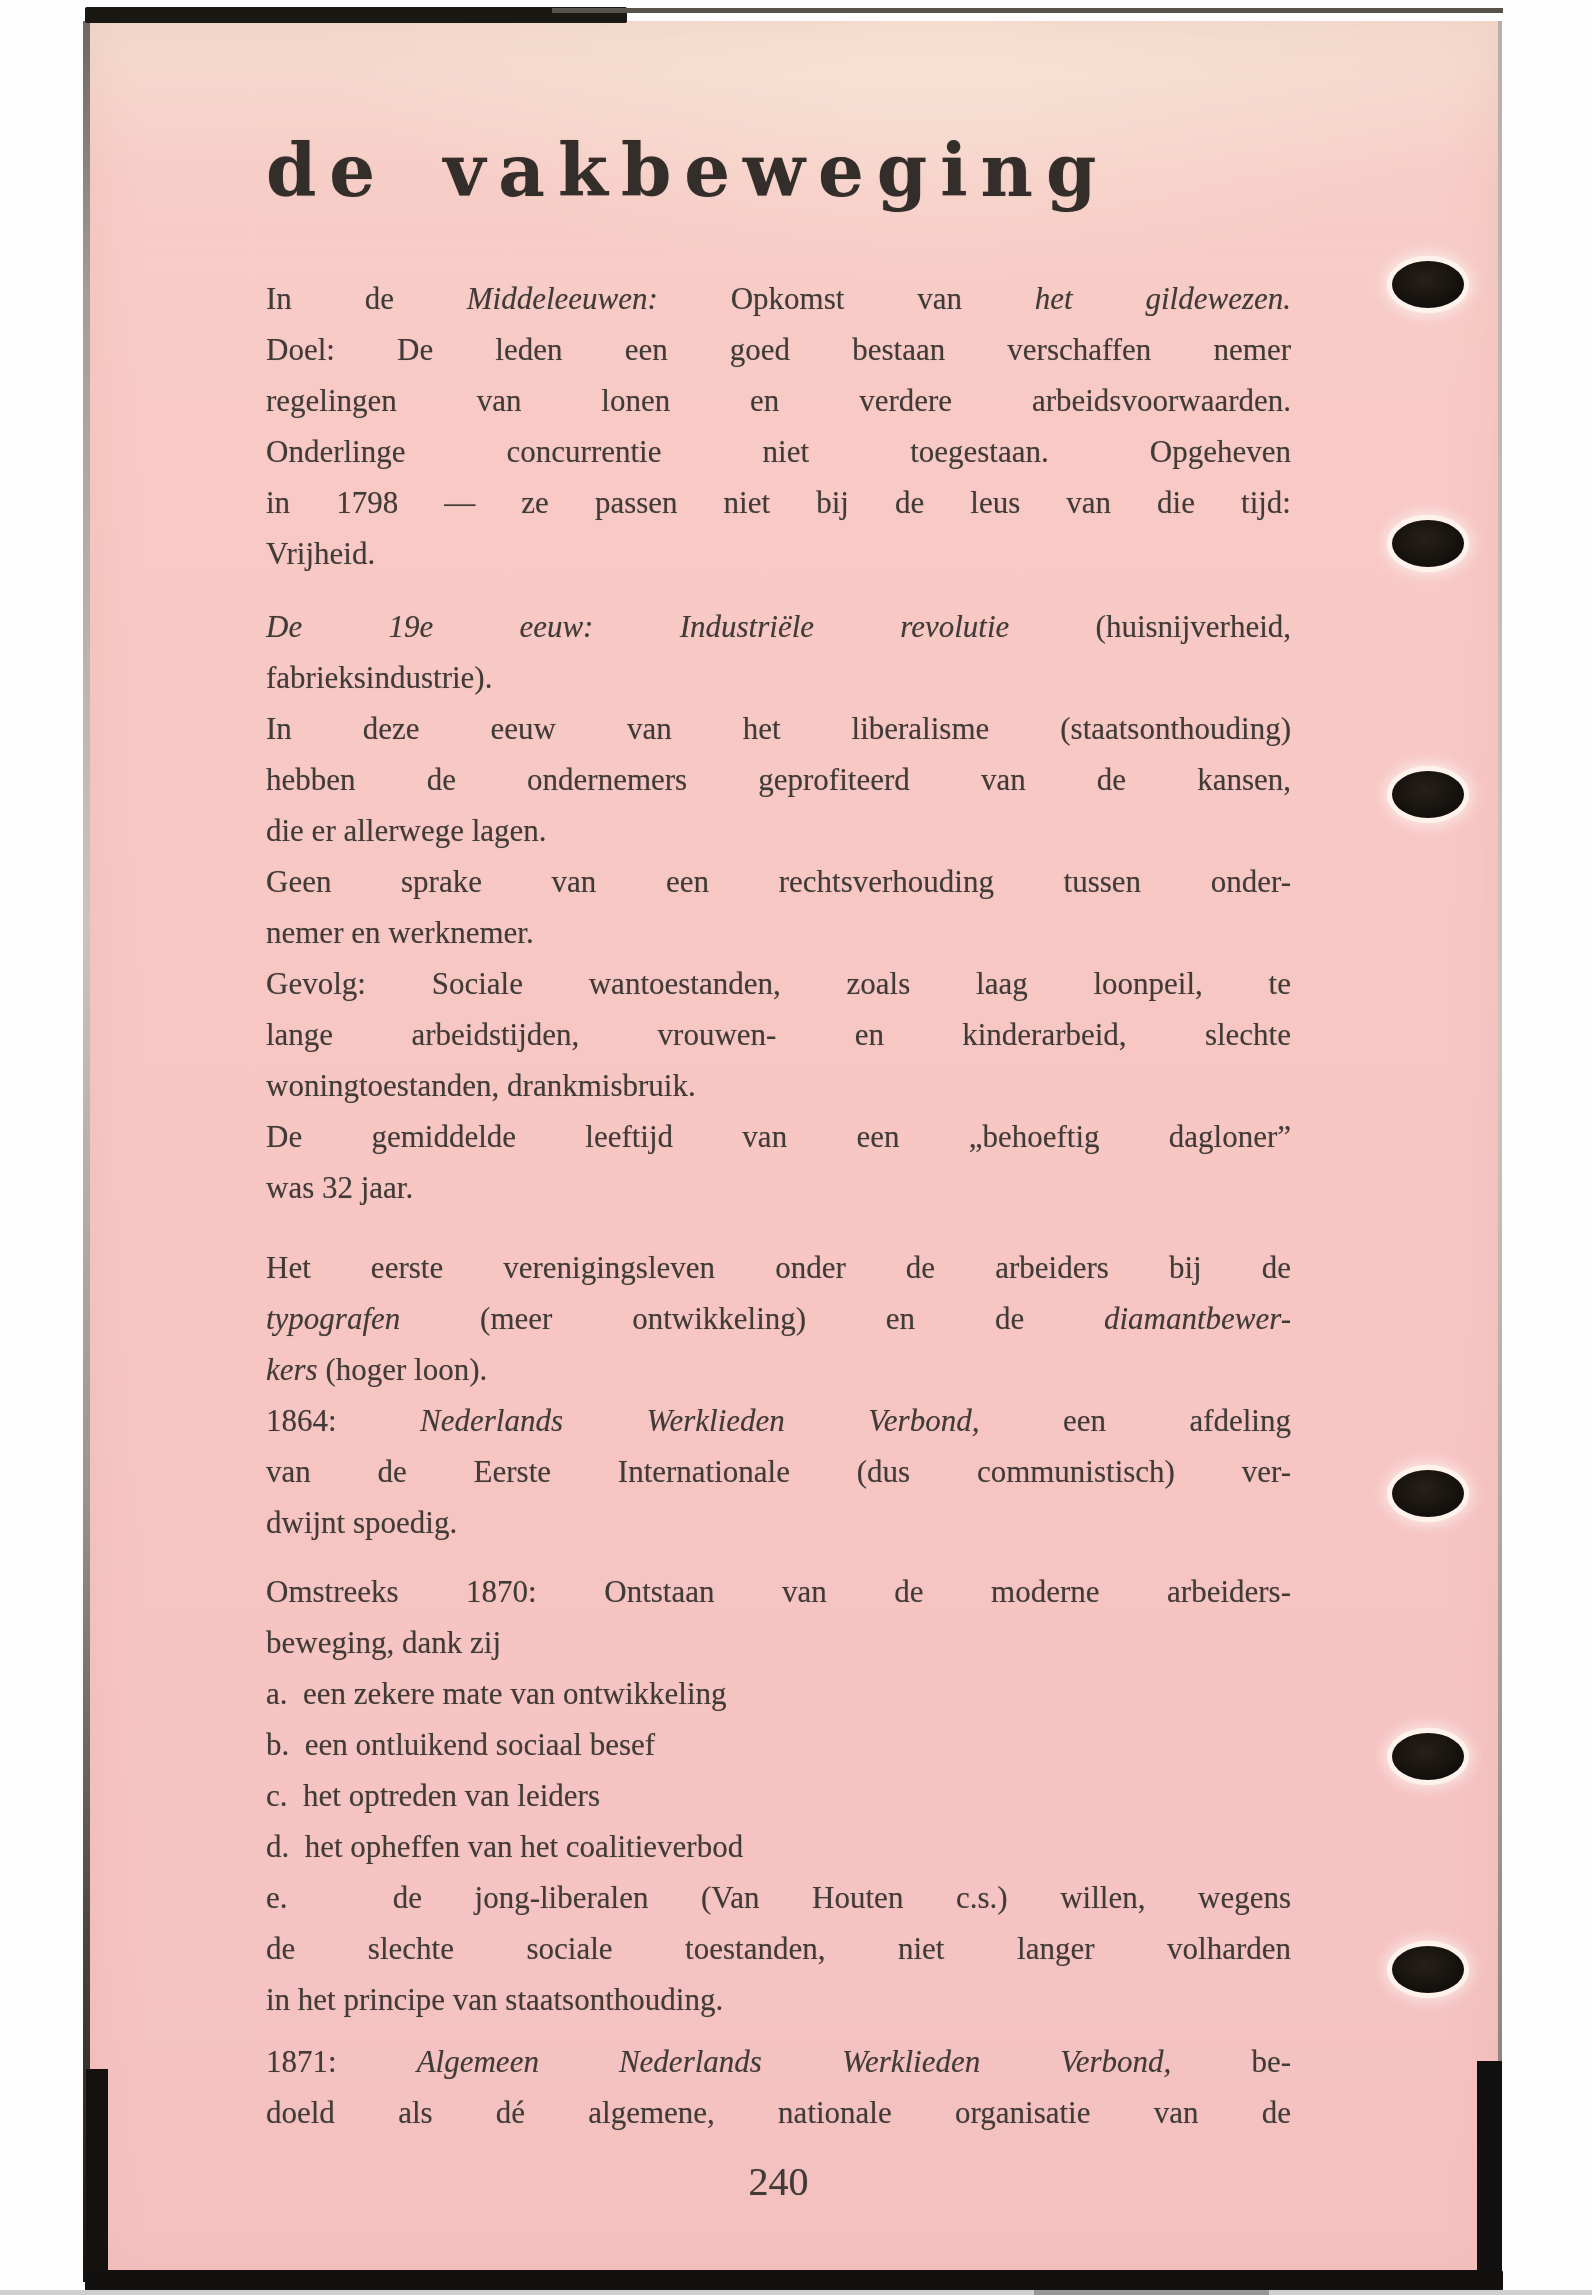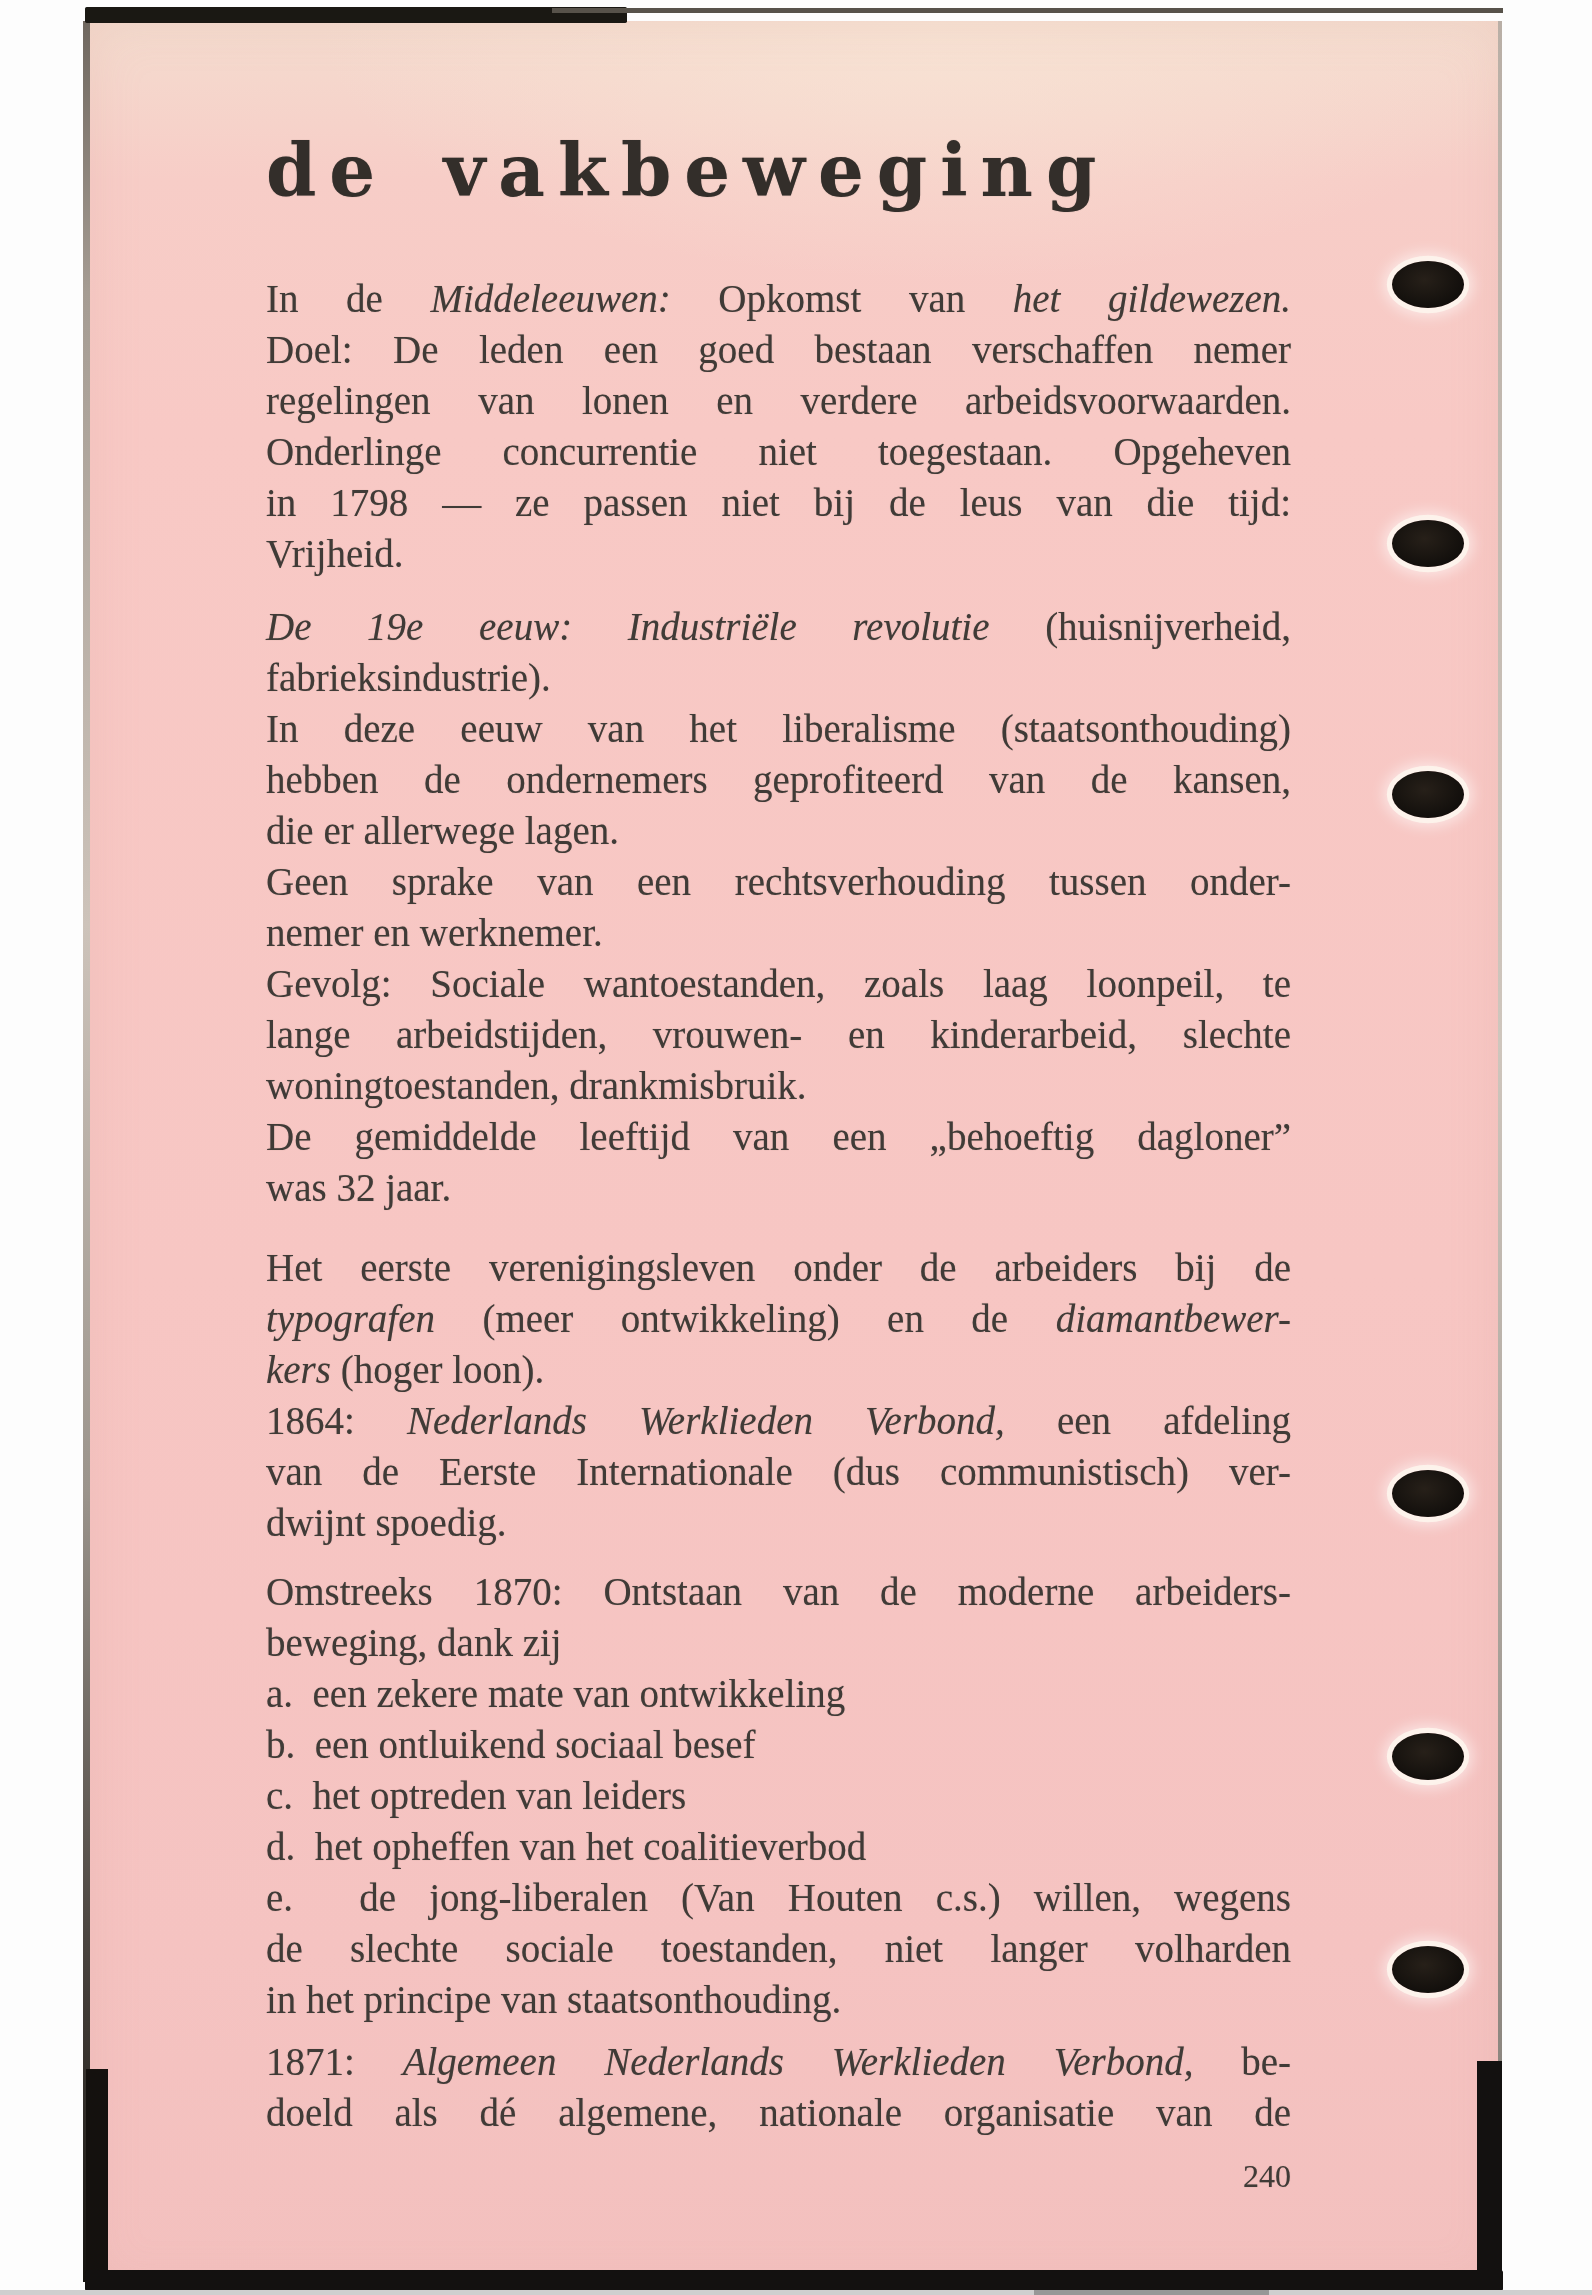--- a/index.html
+++ b/index.html
@@ -48,35 +48,35 @@
     position:absolute;left:177px;top:110px;margin:0;
     font-family:"DejaVu Serif","Liberation Serif",serif;
     font-size:72px;line-height:1.1;font-weight:bold;
     letter-spacing:13px;word-spacing:17.3px;
     color:#332e2a;
     text-shadow:0 0 0.9px rgba(51,46,42,.45);
   }
   
   #text-column{
     position:absolute;left:177px;top:252px;width:1025px;
-    font-size:39px;line-height:51px;color:#403b37;
+    font-size:31px;line-height:51px;color:#403b37;
     text-shadow:0 0 0.9px rgba(64,59,55,.4);
   }
   .para{margin:0;}
   .para + .para{margin-top:22.4px;}          
   .para:nth-child(3){margin-top:29px;}     
   .para:nth-child(4){margin-top:18px;}     
   .para:nth-child(5){margin-top:10.4px;}     
   .line{white-space:normal;}
   .line.j{text-align:justify;text-align-last:justify;}
   .line i{font-style:italic;}
   
   #pagenum{
     position:absolute;left:177px;top:2137px;width:1025px;
-    text-align:right;font-size:32px;color:#403b37;
+    text-align:center;font-size:40px;color:#403b37;
     text-shadow:0 0 0.9px rgba(64,59,55,.4);
   }
 </style>
 </head>
 <body>
 
 <div id="scan">
 
   <div id="page">
     <h1 id="title">de vakbeweging</h1>

